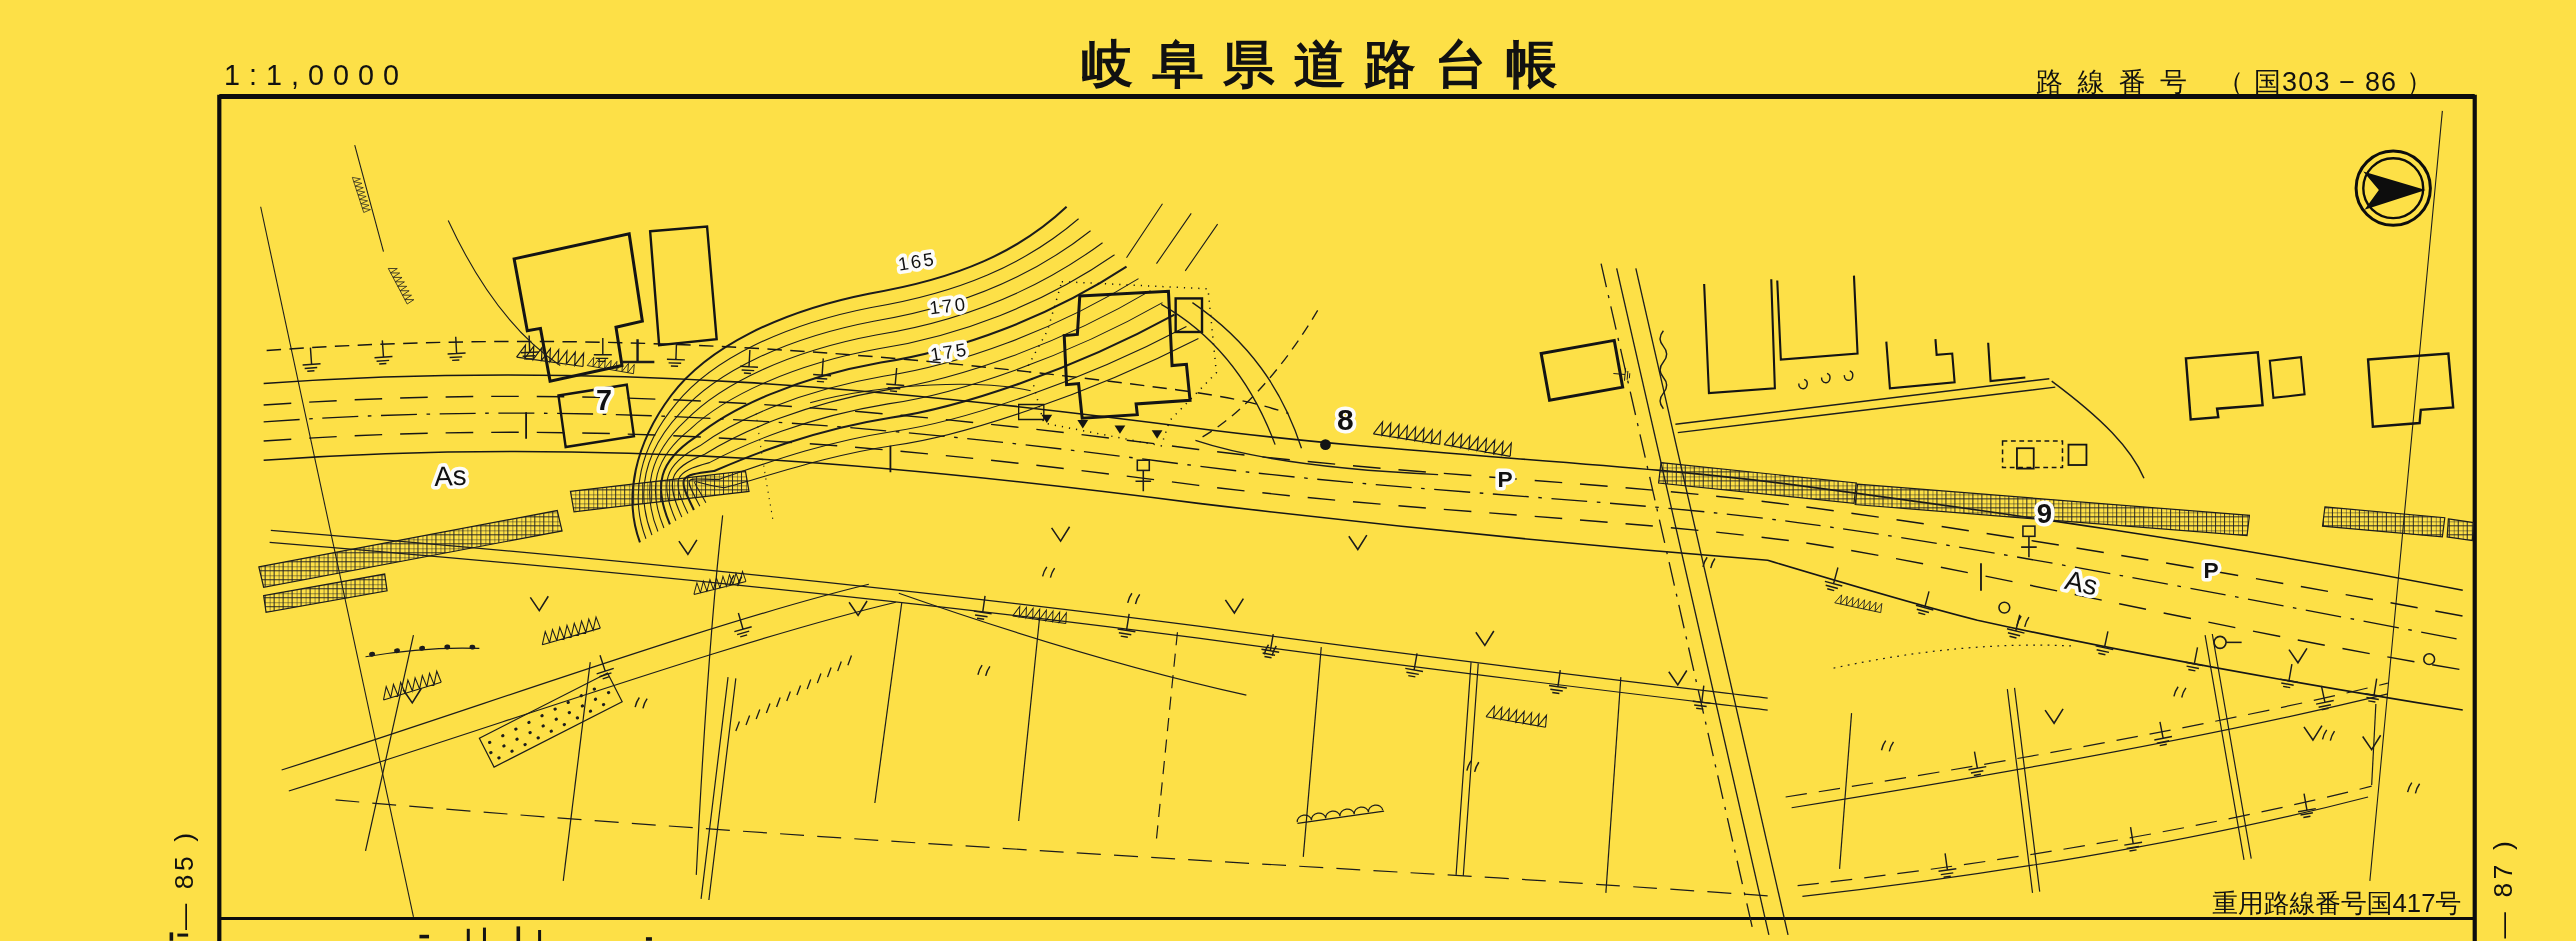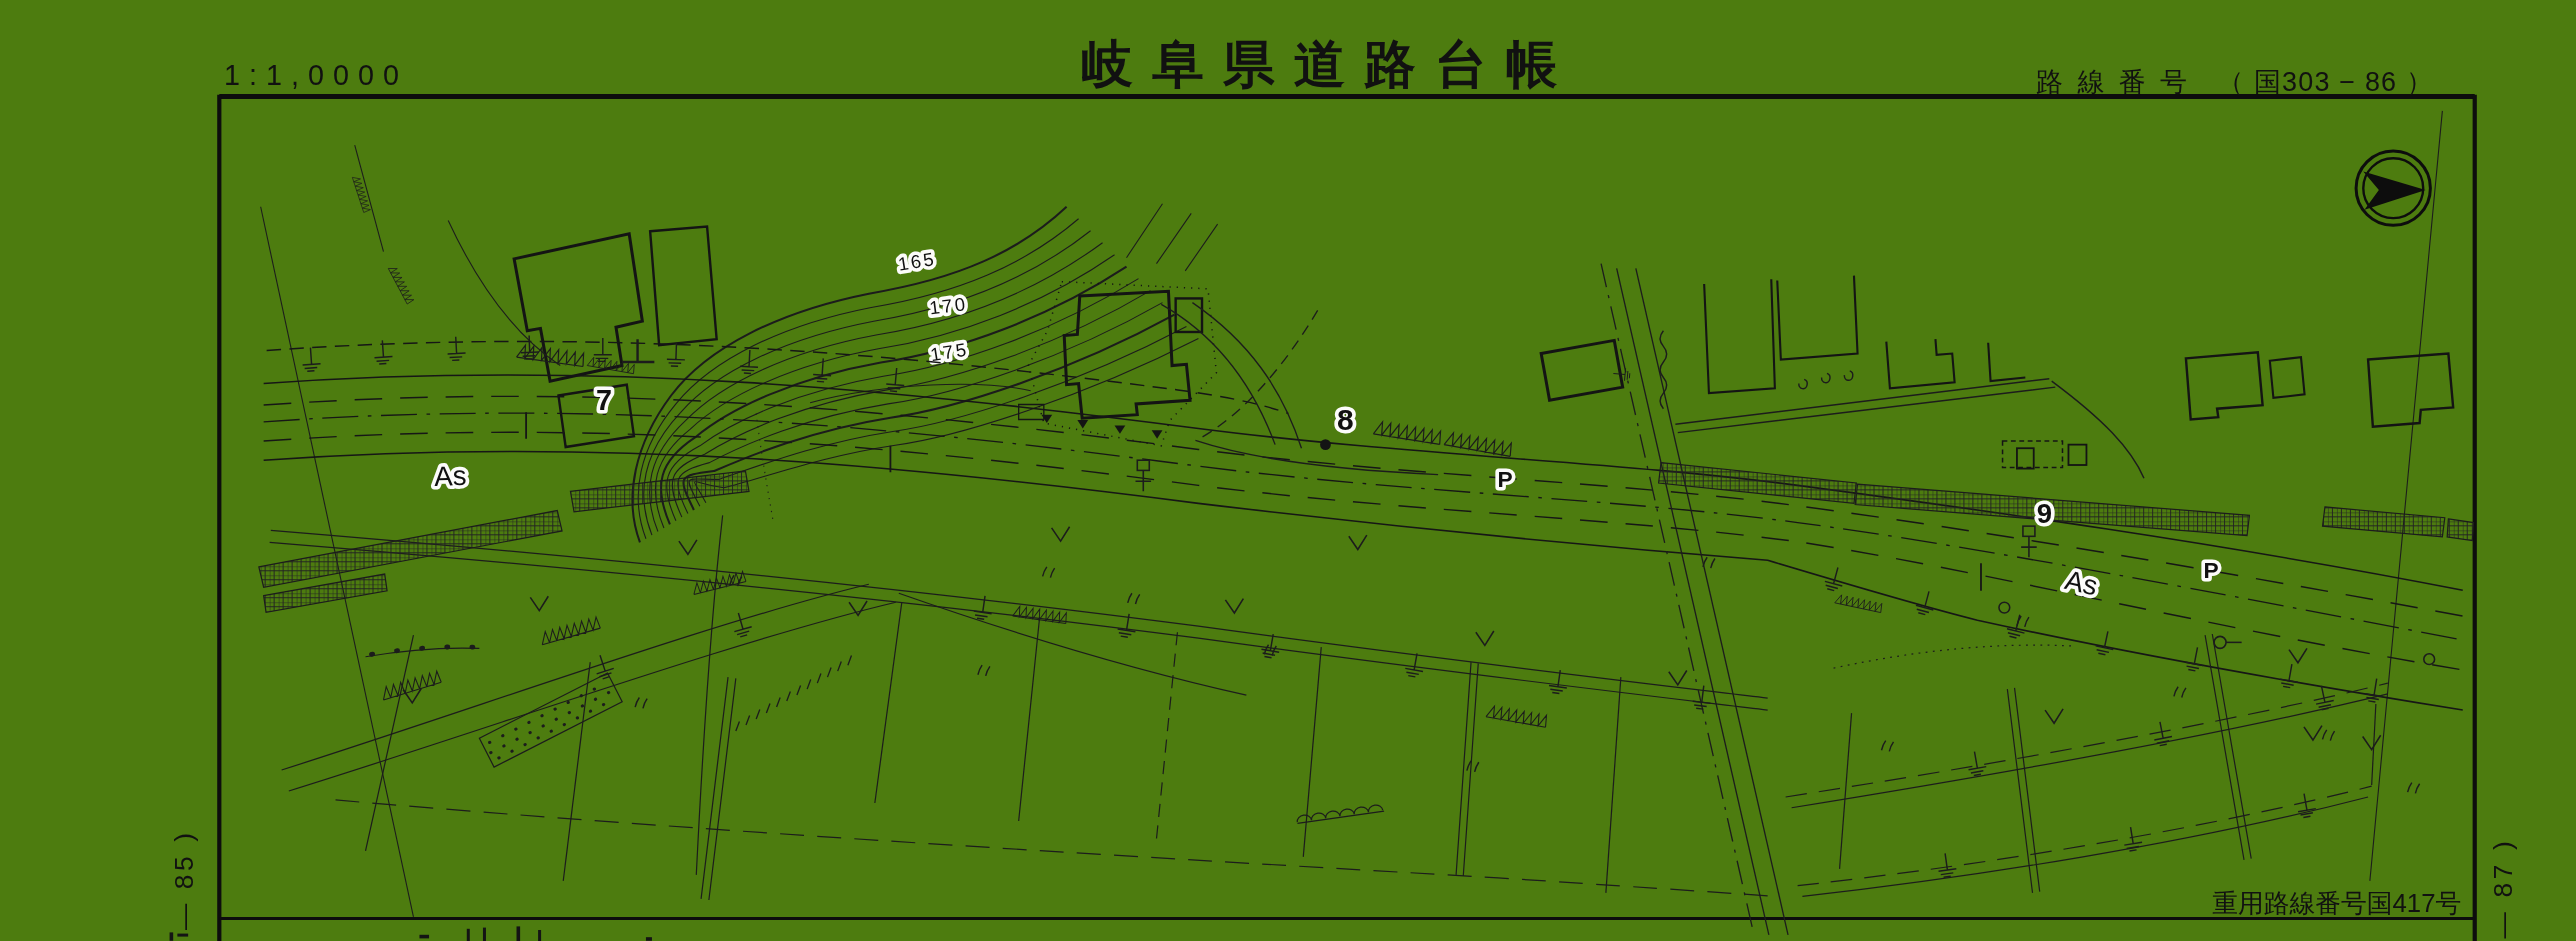--- a/index.html
+++ b/index.html
@@ -1,16 +1,16 @@
 <!DOCTYPE html>
 <html style="font-size:9.6px"><head>
 <meta charset="utf-8">
 <style>
   html,body{margin:0;padding:0;background:#e8e8e6;}
-  .sheet{position:relative;width:2576px;height:942px;background:#4d7c0f;overflow:hidden;
+  .sheet{position:relative;width:2576px;height:942px;background:#fde047;overflow:hidden;
          font-family:"Liberation Sans","DejaVu Sans",sans-serif;color:#111;}
   svg{display:block}
   text{fill:#111;}
   .halo{paint-order:stroke;stroke:#fcfcfa;stroke-width:12px;stroke-linejoin:round;}
 </style>
 </head>
 <body>
 
 <div class="sheet">
 <svg width="2576" height="942" viewBox="0 0 4299 1572" xmlns="http://www.w3.org/2000/svg">

